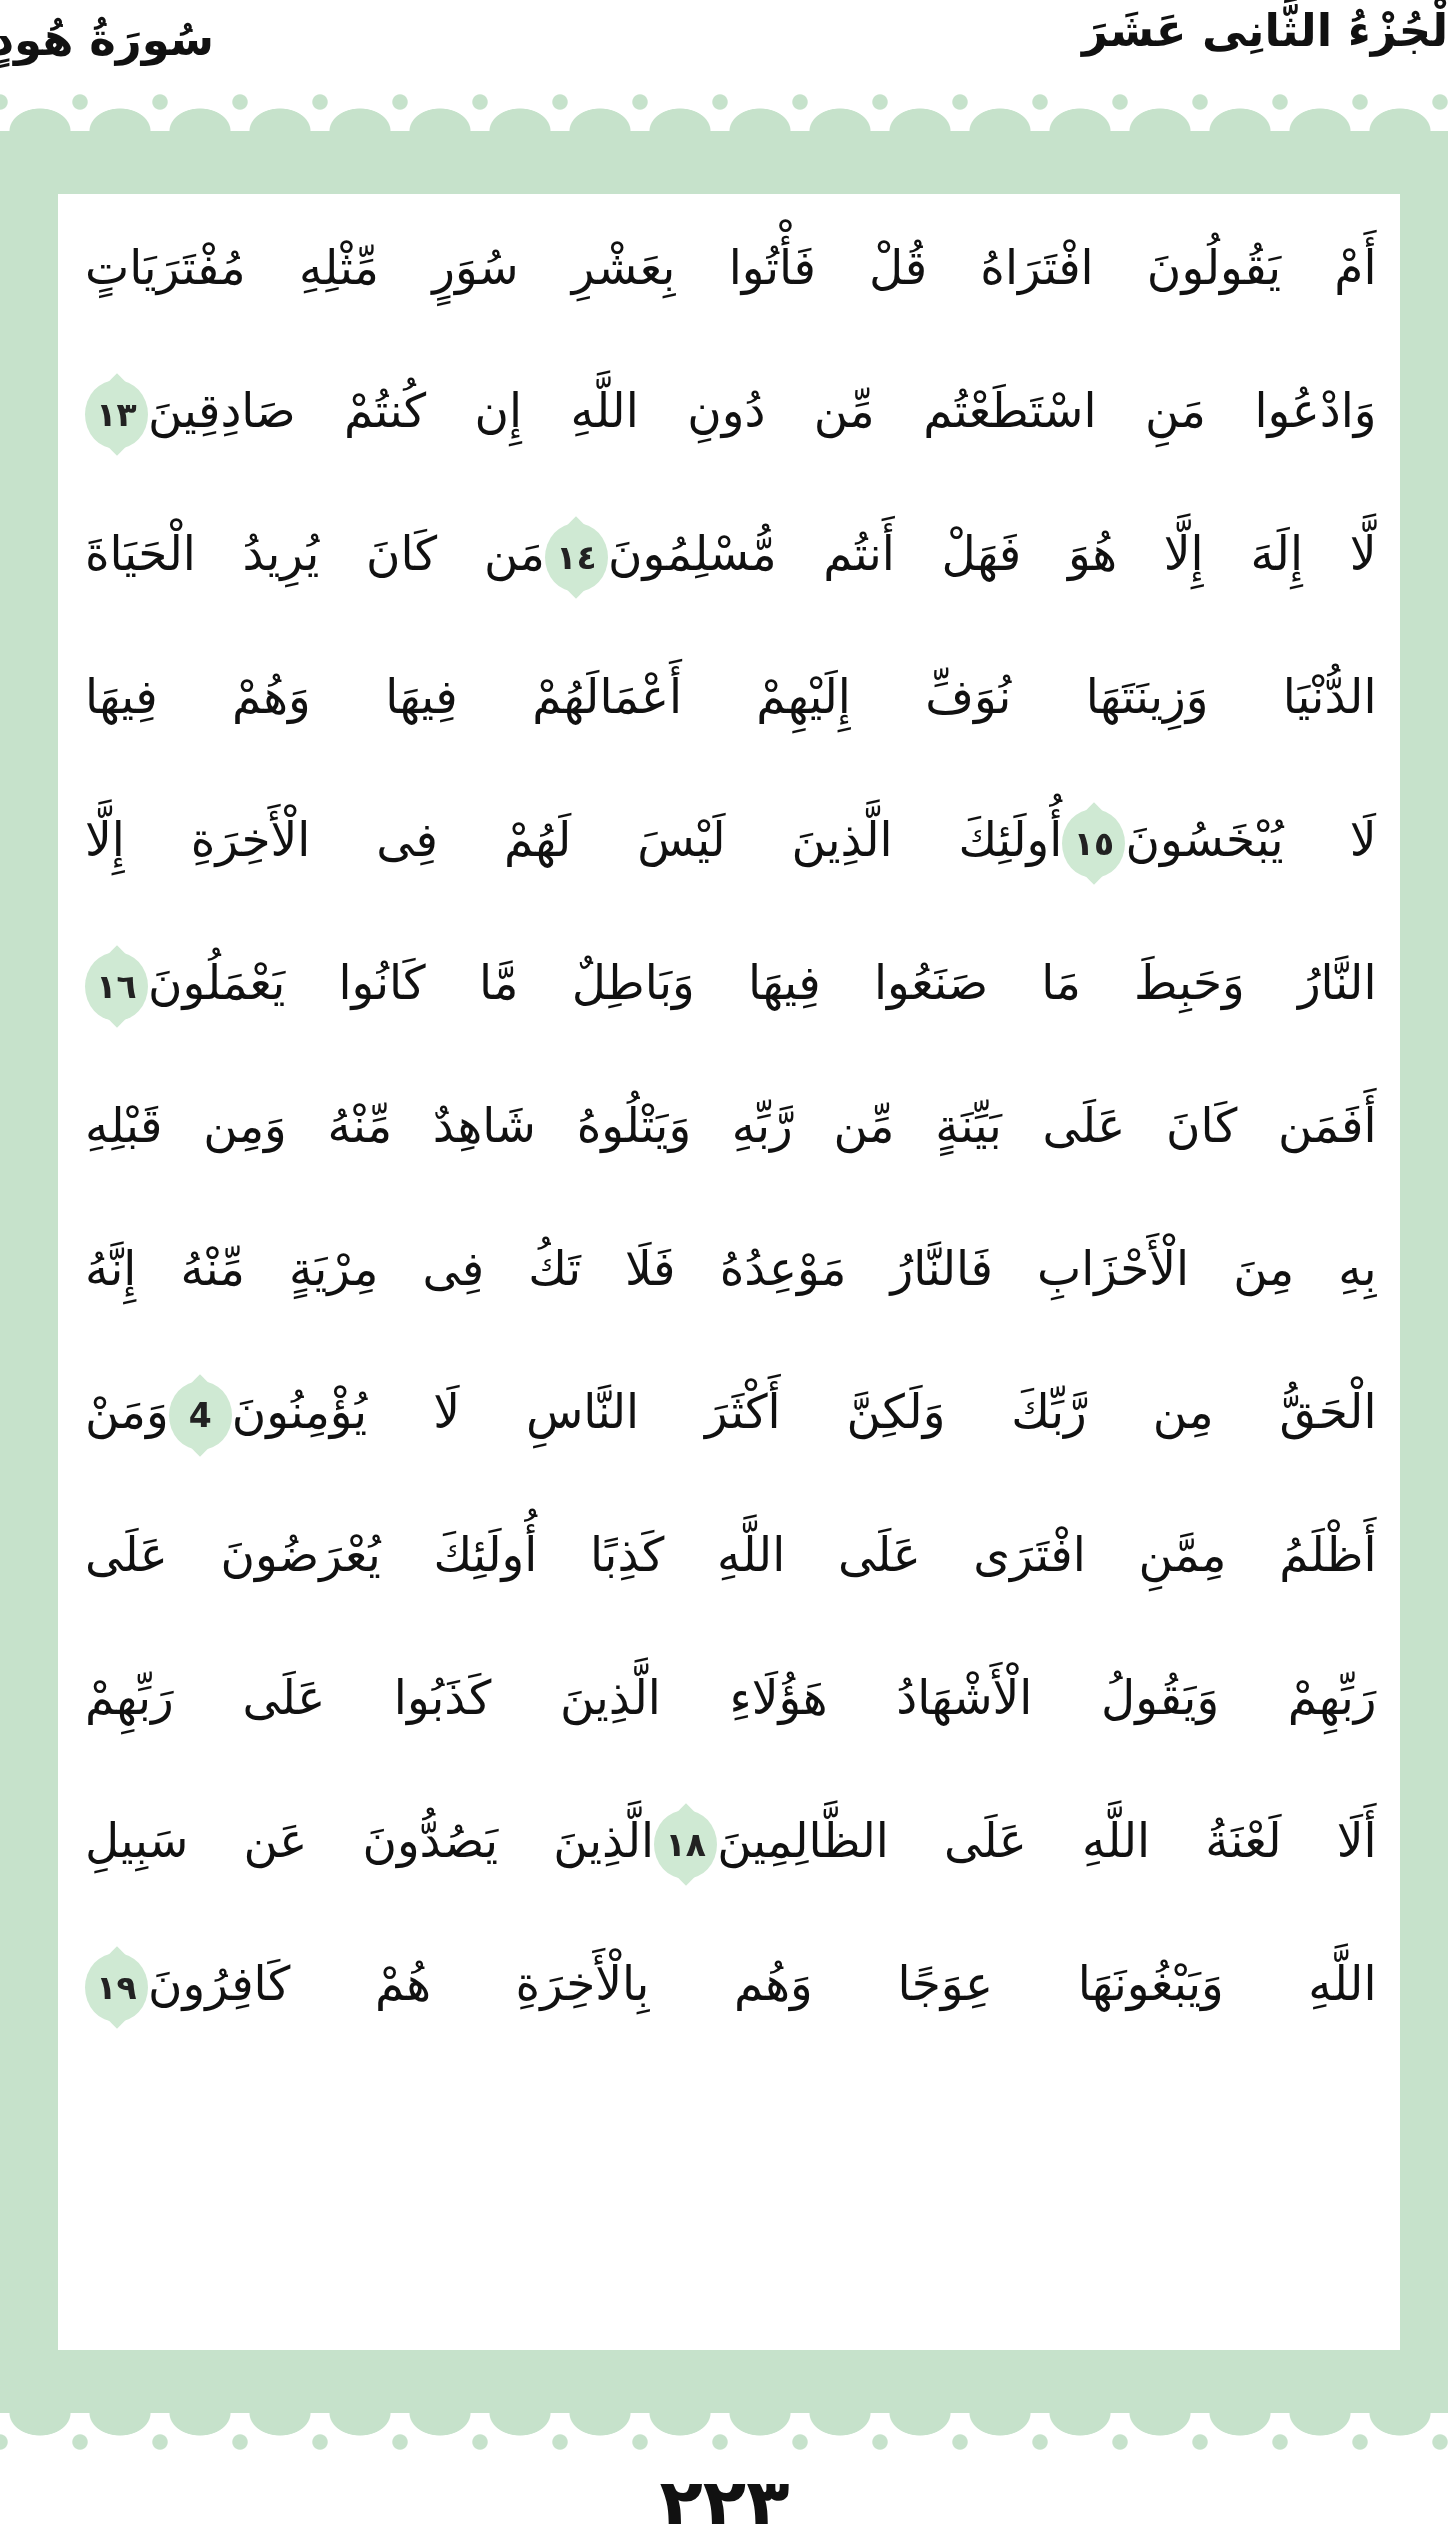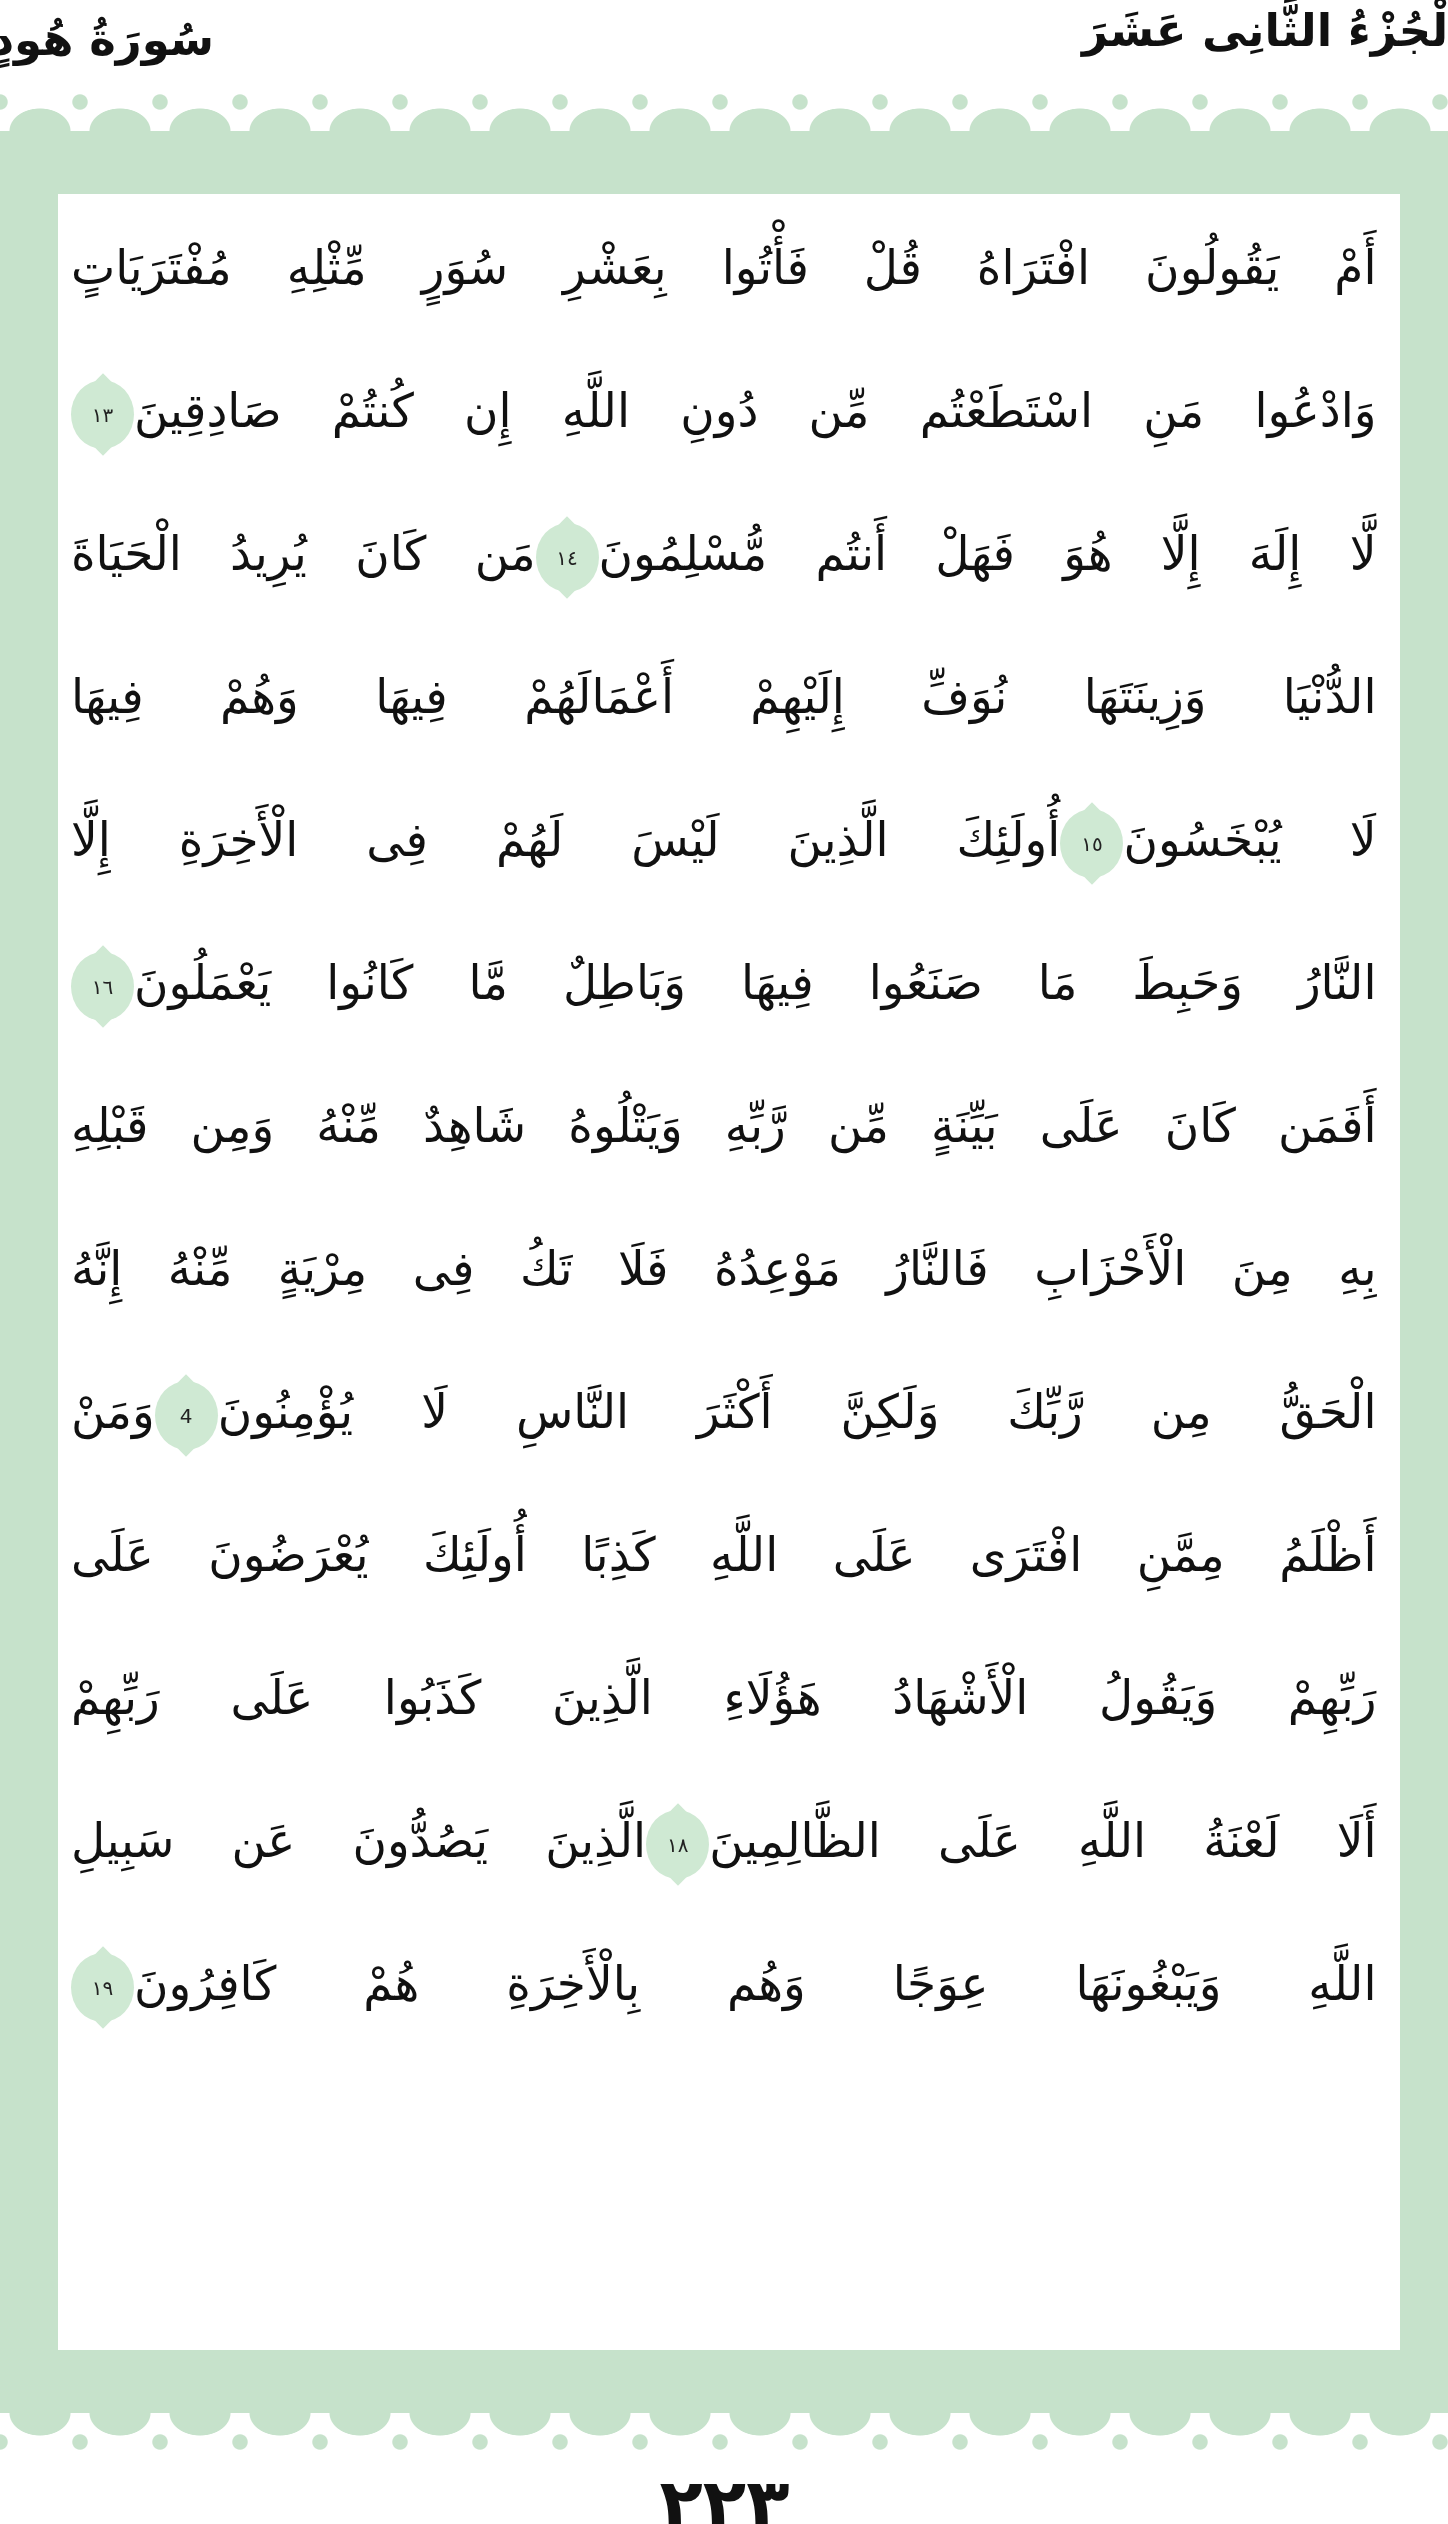--- a/index.html
+++ b/index.html
@@ -54,21 +54,21 @@
     background-position:40px 0,0 0;
     background-repeat:repeat-x,repeat-x;
   }
   
   .sidebar{ position:absolute; top:131px; height:2282px; background:var(--green); }
   .bar-left{ left:0; width:58px; }
   .bar-right{ right:0; width:49px; }
   
   .textblock{
     position:absolute;
-    left:44px;
+    left:58px;
     right:49px;
     top:196px;
     direction:rtl;
   }
   .qline{
     height:143px;
     line-height:143px;
     font-size:47px;
     padding:0 23.5px 0 27px;
     text-align:justify;
@@ -98,22 +98,22 @@
     left:50%;
     width:12.7px;
     height:12.7px;
     background:var(--green-light);
     transform:translateX(-50%) rotate(45deg);
   }
   .medallion::before{ top:-3.6px; }
   .medallion::after{ bottom:-3.6px; }
   .mnum{
     position:relative;
-    font-size:20px;
-    font-weight:normal;
+    font-size:33px;
+    font-weight:bold;
     line-height:1;
     color:#222222;
     z-index:1;
   }
   
   .pagenum{
     position:absolute;
     left:0; right:0;
     top:2469px;
     text-align:center;

